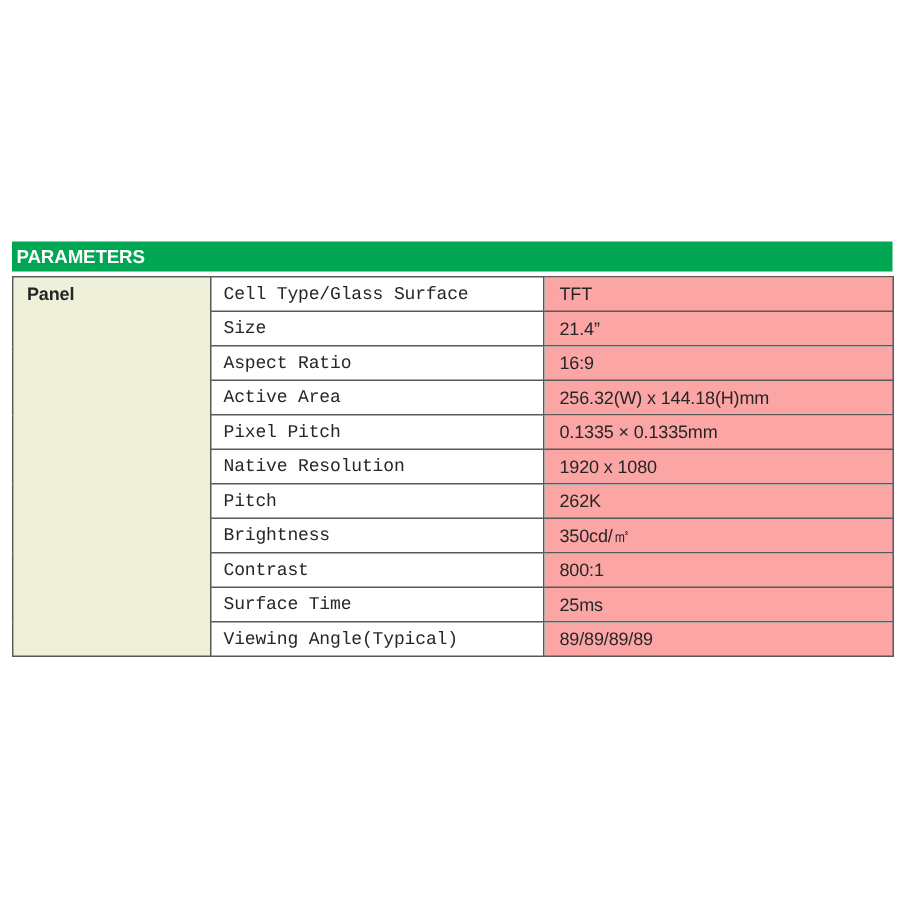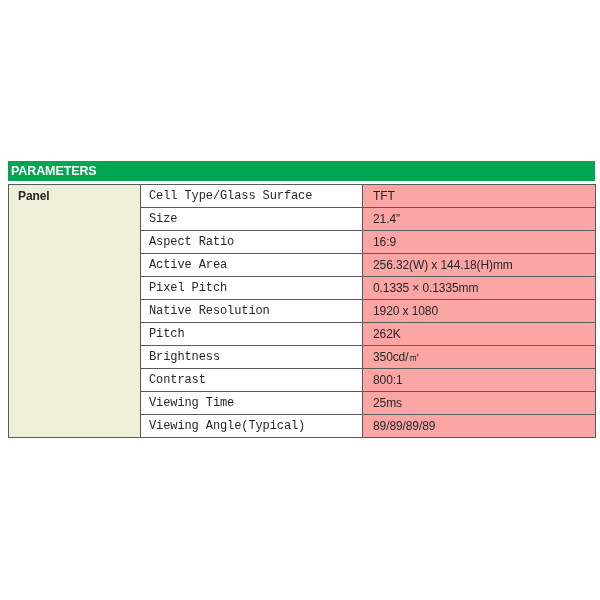--- a/index.html
+++ b/index.html
@@ -110,21 +110,21 @@
           </tr>
           <tr>
             <td class="name-cell">Brightness</td>
             <td class="value-cell">350cd/㎡</td>
           </tr>
           <tr>
             <td class="name-cell">Contrast</td>
             <td class="value-cell">800:1</td>
           </tr>
           <tr>
-            <td class="name-cell">Viewing Time</td>
+            <td class="name-cell">Surface Time</td>
             <td class="value-cell">25ms</td>
           </tr>
           <tr>
             <td class="name-cell">Viewing Angle(Typical)</td>
             <td class="value-cell">89/89/89/89</td>
           </tr>
         </tbody>
     </table>
   </div>
 </div>

